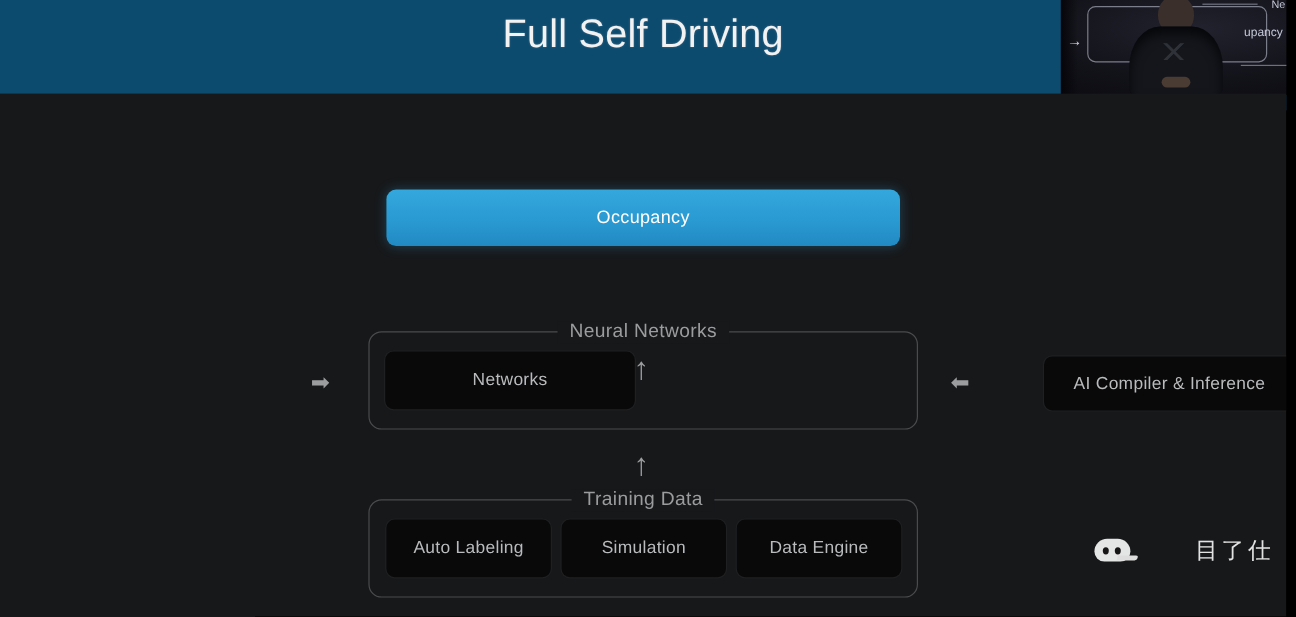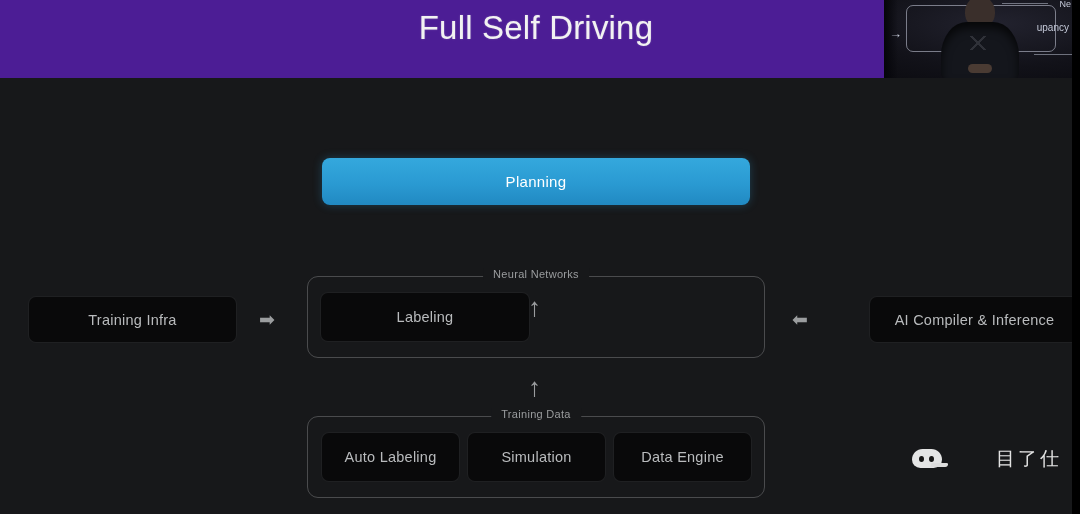--- a/index.html
+++ b/index.html
@@ -17,21 +17,21 @@
     height: 514px;
     background: #000000;
     overflow: hidden;
   }
 
   
   .title-band {
     position: absolute;
     left: 0; top: 0;
     width: 1080px; height: 92px;
-    background: #4c1d95;
+    background: #0c4a6e;
   }
   .slide-title {
     position: absolute;
     left: 0; top: 9px;
     width: 1072px;
     text-align: center;
     color: #f2f2f2;
     font-size: 33px;
     font-weight: 400;
     letter-spacing: 0.2px;
@@ -192,21 +192,21 @@
     border-radius: 11px;
   }
   .group-legend {
     position: absolute;
     top: -9px;
     left: 50%;
     transform: translateX(-50%);
     padding: 0 10px;
     background: #17181a;
     color: #9a9c9e;
-    font-size: 11px;
+    font-size: 16px;
     letter-spacing: 0.3px;
     white-space: nowrap;
   }
 
   
   .arrow {
     position: absolute;
     color: #9b9d9f;
     line-height: 1;
     user-select: none;
@@ -287,35 +287,34 @@
       <div class="pip-head"></div>
       <div class="pip-torso"></div>
       <div class="pip-logo-chest"></div>
       <div class="pip-hands"></div>
     </div>
     <div class="pip-dark-left"></div>
   </div>
 
   <div class="stage">
 
-    <div class="planning" style="top:80px;">Planning</div>
+    <div class="planning" style="top:80px;">Occupancy</div>
 
     <div class="arrow arrow-up" style="left:528px; top:216px;">↑</div>
 
-    <div class="node" style="left:29px; top:219px; width:207px; height:45px;">Training Infra</div>
 
     <div class="arrow arrow-h" style="left:259px; top:232px;">➡</div>
 
     <div class="node" style="left:836px; top:219px; width:209px; height:45px;margin-left:34px;">AI Compiler &amp; Inference</div>
 
     <div class="arrow arrow-h" style="left:792px; top:232px;">⬅</div>
 
     <div class="group" style="left:307px; top:198px; width:458px; height:82px;">
       <div class="group-legend">Neural Networks</div>
-      <div class="node" style="left:13px; top:16px; width:208px; height:48px;">Labeling</div>
+      <div class="node" style="left:13px; top:16px; width:208px; height:48px;">Networks</div>
     </div>
 
     <div class="arrow arrow-up" style="left:528px; top:296px;">↑</div>
 
     <div class="group" style="left:307px; top:338px; width:458px; height:82px;">
       <div class="group-legend">Training Data</div>
       <div class="node" style="left:14px; top:16px; width:137px; height:48px;">Auto Labeling</div>
       <div class="node" style="left:306px; top:16px; width:137px; height:48px;">Data Engine</div>
       <div class="node" style="left:160px; top:16px; width:137px; height:48px;">Simulation</div>
     </div>

